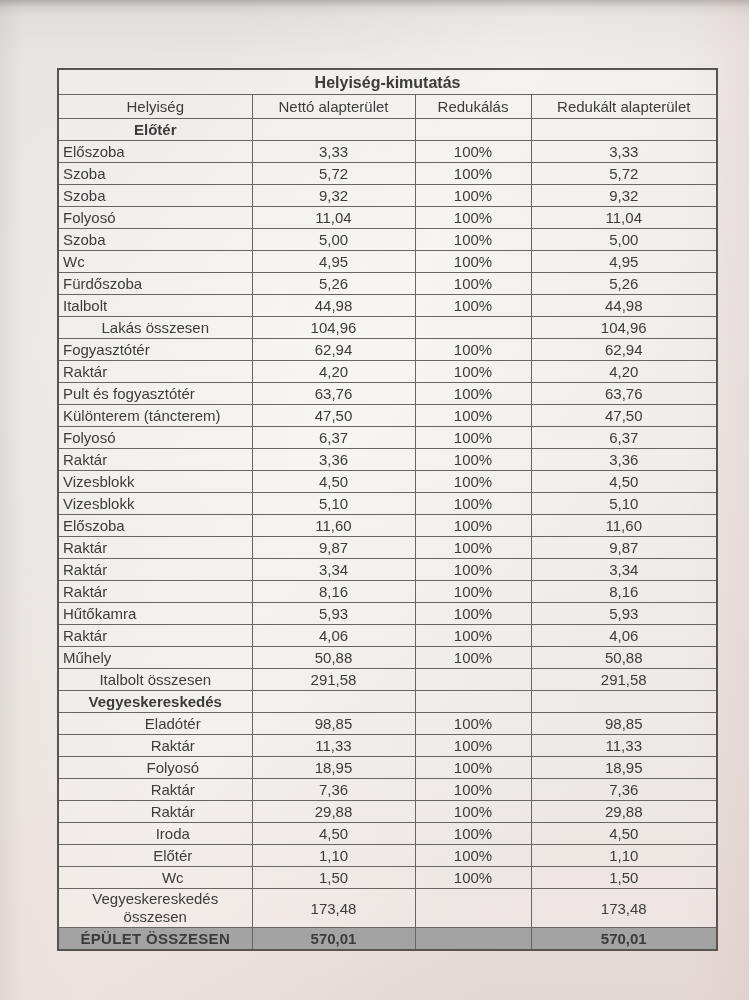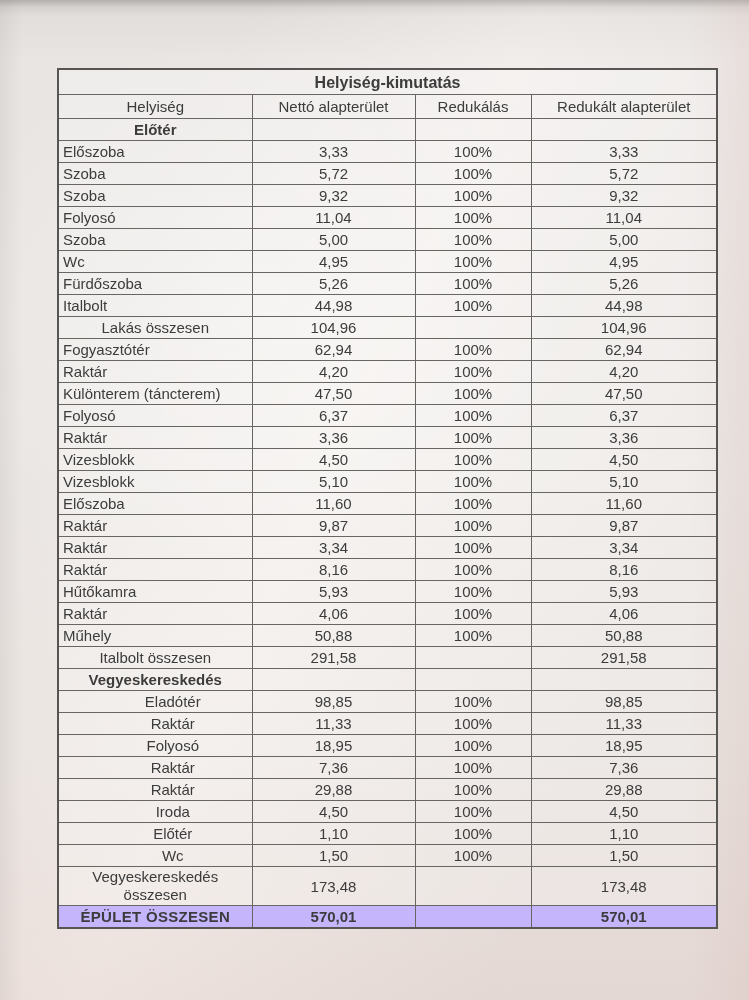--- a/index.html
+++ b/index.html
@@ -56,21 +56,21 @@
     height: 21px;
   }
   td.num { text-align: center; }
   tr.section-row td.label { font-weight: bold; text-align: center; }
   tr.data-row td.label { text-align: left; }
   tr.data-row.center-labels td.label { text-align: center; padding-left: 39px; }
   tr.total-row td { font-weight: normal; }
   tr.total-row td.label { text-align: center; white-space: normal; line-height: 18px; }
   tr.grand-total-row td {
     font-weight: bold;
-    background: #c4b5fd;
+    background: #a3a3a3;
   }
   tr.grand-total-row td.label { text-align: center; letter-spacing: 0.3px; }
   col.c0 { width: 194px; }
   col.c1 { width: 163px; }
   col.c2 { width: 116px; }
   col.c3 { width: 186px; }
 </style>
 </head>
 <body>
 
@@ -160,20 +160,26 @@
           <td class="num">100%</td>
           <td class="num">62,94</td>
         </tr>
         <tr class="data-row">
           <td class="label">Raktár</td>
           <td class="num">4,20</td>
           <td class="num">100%</td>
           <td class="num">4,20</td>
         </tr>
         <tr class="data-row">
+          <td class="label">Pult és fogyasztótér</td>
+          <td class="num">63,76</td>
+          <td class="num">100%</td>
+          <td class="num">63,76</td>
+        </tr>
+        <tr class="data-row">
           <td class="label">Különterem (táncterem)</td>
           <td class="num">47,50</td>
           <td class="num">100%</td>
           <td class="num">47,50</td>
         </tr>
         <tr class="data-row">
           <td class="label">Folyosó</td>
           <td class="num">6,37</td>
           <td class="num">100%</td>
           <td class="num">6,37</td>

